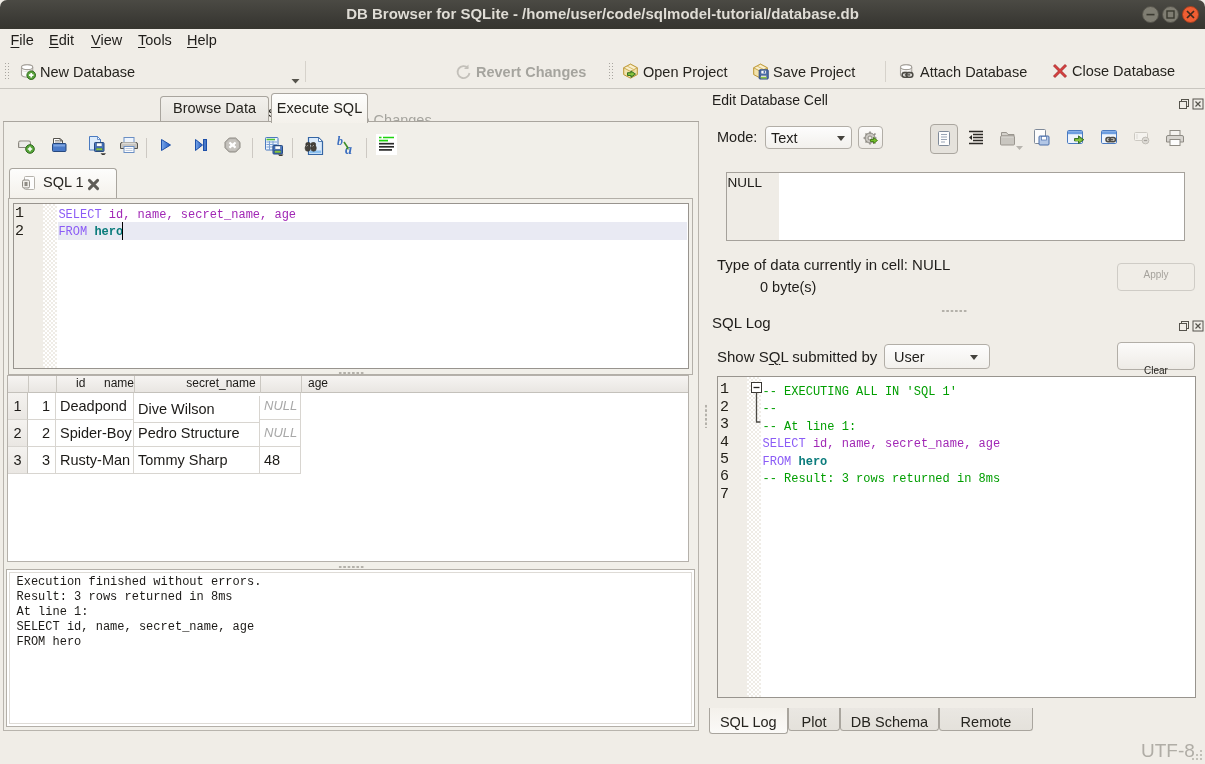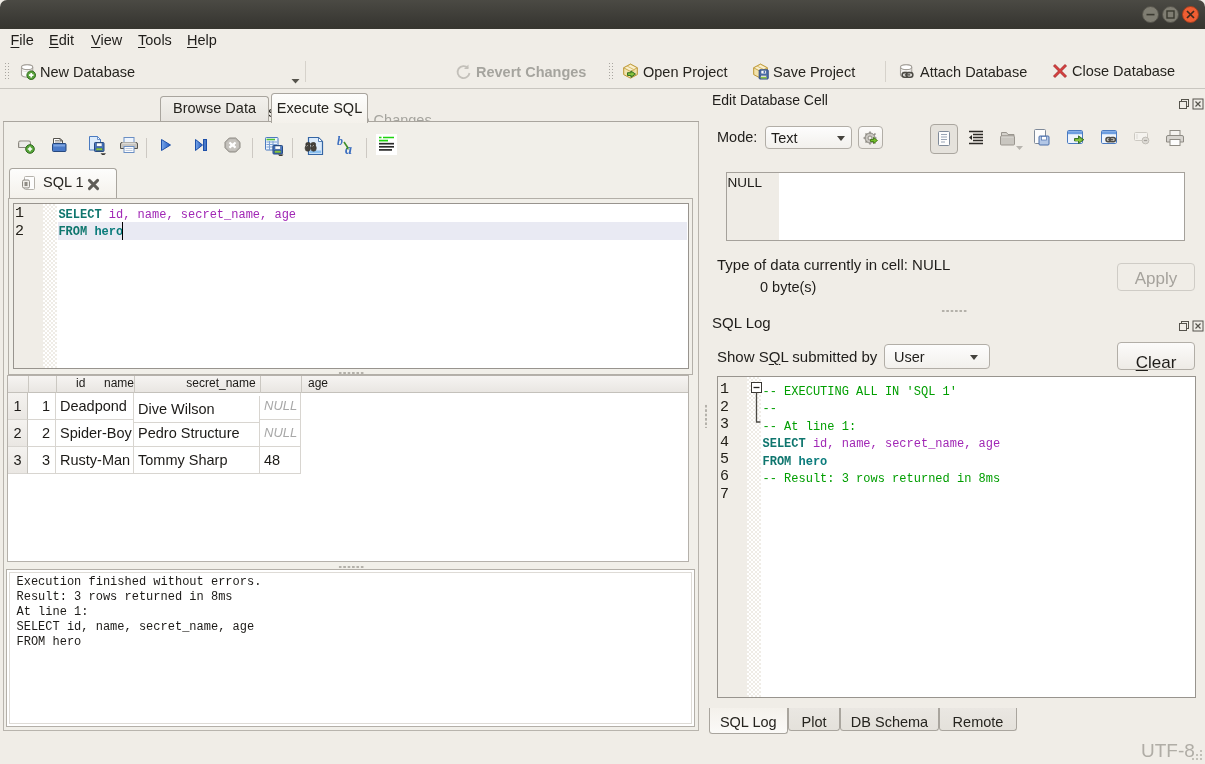--- a/index.html
+++ b/index.html
@@ -57,21 +57,21 @@
   #editor .foldmargin { position:absolute; left:29px; top:0; width:14px; height:164px;
      background-image:conic-gradient(#efece6 25%, #fff 0 50%, #efece6 0 75%, #fff 0);
      background-size:4px 4px; }
   .lnum { position:absolute; text-align:right; font-size:15px; color:#232019;
      font-family:"Liberation Mono",monospace; }
   #editor .curline { position:absolute; left:44px; top:18px; width:629px; height:17.5px; background:#e9eaf3; }
   .codeline { position:absolute; font-size:12px; white-space:pre; color:#1c1a17;
      font-family:"Liberation Mono",monospace; }
   #editor .codeline { left:44.4px; }
   #editor .lnum { left:1px; width:8px; }
-  .kw { color:#0f766e; font-weight:bold; }
+  .kw { color:#8b5cf6; font-weight:normal; }
   .ident { color:#a127b5; }
   .tbl { color:#0b7c7c; font-weight:bold; }
   .cmt { color:#009e00; }
   #caret { left:107.6px; top:18.4px; width:1.3px; height:17.2px; background:#000; }
 
   
   #results { left:7px; top:375px; width:682px; height:187px; background:#ffffff; border:1px solid #b5b1ab; }
   #results .hrow { position:absolute; left:0; top:0; width:680px; height:17px;
      background:linear-gradient(#f6f4f2,#e9e6e2); border-bottom:1px solid #c4c1bb; }
   #results .hsep { position:absolute; top:0; width:1px; height:17px; background:#cbc8c2; }
@@ -98,21 +98,21 @@
 
   
   .dockhdr { position:absolute; font-size:14px; color:#1f1d1a; }
 
   .combo { position:absolute; background:linear-gradient(#fdfdfd,#f2f0ec); border:1px solid #b2aea7;
      border-radius:4px; font-size:14.5px; color:#1f1d1a; }
   .combo .arr { position:absolute; width:0; height:0; border-left:4.5px solid transparent;
      border-right:4.5px solid transparent; border-top:5px solid #44423d; }
 
   .btn { position:absolute; border:1px solid #b2aea7; border-radius:4px;
-     background:linear-gradient(#fcfbfa,#eeebe6); font-size:17px; color:#1f1d1a; text-align:center; }
+     background:linear-gradient(#fcfbfa,#eeebe6); font-size:10px; color:#1f1d1a; text-align:center; }
   .btn.disabled { color:#a5a29c; border-color:#cfccc6; background:#f0ede7; }
   .btn u, .lblu { text-decoration:underline; text-decoration-thickness:1px; text-underline-offset:2px; }
 
   #nullbox { left:726px; top:172px; width:459px; height:69px; background:#fff; border:1px solid #a5a19b; }
   #nullbox .strip { position:absolute; left:0; top:0; width:52px; height:67px; background:#efece6; }
   #nullbox .nulltxt { position:absolute; left:0.5px; top:1.5px; font-size:13.5px; color:#1c1a17; }
 
   
   #logarea { left:717px; top:376px; width:479px; height:322px; background:#fff; border:1px solid #98948e; }
   #logarea .gutter { position:absolute; left:0; top:0; width:29px; height:320px; background:#f0ede7; }
@@ -128,20 +128,21 @@
     border-top:none; border-radius:0 0 3.5px 3.5px; text-align:center; }
   .btab.active { background:linear-gradient(#f4f1eb,#fbfaf8); height:26px; z-index:3; }
   .btab span { position:relative; top:6.5px; }
   #utf8 { position:absolute; left:1141px; top:740px; font-size:19px; color:#b0ada6; }
 </style>
 </head>
 <body>
 <div id="win">
 
   <div id="titlebar" class="abs"></div>
+  <div id="title-text" class="abs">DB Browser for SQLite - /home/user/code/sqlmodel-tutorial/database.db</div>
   <div class="winbtn abs" style="left:1142px;">
     <svg width="17" height="17">
         <circle cx="8.5" cy="8.5" r="8" fill="#7f7d72" stroke="#55534b" stroke-width="1"></circle>
         <rect x="4.5" y="7.8" width="8" height="1.6" fill="#3a3930"></rect>
       </svg>
   </div>
   <div class="winbtn abs" style="left:1162px;">
     <svg width="17" height="17">
         <circle cx="8.5" cy="8.5" r="8" fill="#7f7d72" stroke="#55534b" stroke-width="1"></circle>
         <rect x="5" y="5" width="7" height="7" fill="none" stroke="#3a3930" stroke-width="1.4"></rect>
@@ -487,21 +488,21 @@
         <rect x="1" y="1" width="10" height="10" fill="none" stroke="#55534c"></rect>
         <path d="M3.5 3.5 l5 5 M8.5 3.5 l-5 5" stroke="#55534c" stroke-width="1.2"></path>
       </svg>
   </div>
 
   <div class="abs ui" style="left:717px; top:347.5px; font-size:15px;">Show S<span class="lblu">Q</span>L submitted by</div>
   <div class="combo abs" style="left:884px; top:344px; width:106px; height:25px;">
     <span style="position:absolute; left:9px; top:3.5px;">User</span>
     <span class="arr" style="left:85px; top:10px;"></span>
   </div>
-  <div class="btn abs" style="left:1117px; top:341.5px; width:78px; height:28.5px;"><span style="position:relative; top:10px;"><span class="lblu">C</span>lear</span></div>
+  <div class="btn abs" style="left:1117px; top:341.5px; width:78px; height:28.5px;"><span style="position:relative; top:22px;"><span class="lblu">C</span>lear</span></div>
 
   <div id="logarea" class="abs">
     <div class="gutter"></div>
     <div class="foldmargin"></div>
     <div class="lnum" style="top:4.4px;">1</div>
     <div class="lnum" style="top:21.8px;">2</div>
     <div class="lnum" style="top:39.2px;">3</div>
     <div class="lnum" style="top:56.6px;">4</div>
     <div class="lnum" style="top:74px;">5</div>
     <div class="lnum" style="top:91.4px;">6</div>
@@ -515,21 +516,21 @@
     <div class="codeline cmt" style="top:25.4px;">--</div>
     <div class="codeline cmt" style="top:42.8px;">-- At line 1:</div>
     <div class="codeline" style="top:60.2px;"><span class="kw">SELECT</span> <span class="ident">id, name, secret_name, age</span></div>
     <div class="codeline" style="top:77.6px;"><span class="kw">FROM</span> <span class="tbl">hero</span></div>
     <div class="codeline cmt" style="top:95px;">-- Result: 3 rows returned in 8ms</div>
   </div>
 
   <div class="btab active abs" style="left:708.5px; width:79.5px;"><span>SQL Log</span></div>
   <div class="btab abs" style="left:788px; width:52px;"><span>Plot</span></div>
   <div class="btab abs" style="left:840px; width:99px;"><span>DB Schema</span></div>
-  <div class="btab abs" style="left:939px; width:78px;"><span>Remote</span></div>
+  <div class="btab abs" style="left:939px; width:94px;"><span>Remote</span></div>
 
   <div id="utf8" class="abs">UTF-8</div>
   <svg class="abs" style="left:1190px; top:748px;" width="13" height="13" viewBox="0 0 13 13">
       <g fill="#b3b0a9">
         <circle cx="11" cy="3" r="1"></circle>
         <circle cx="7" cy="7" r="1"></circle>
         <circle cx="11" cy="7" r="1"></circle>
         <circle cx="3" cy="11" r="1"></circle>
         <circle cx="7" cy="11" r="1"></circle>
         <circle cx="11" cy="11" r="1"></circle>

